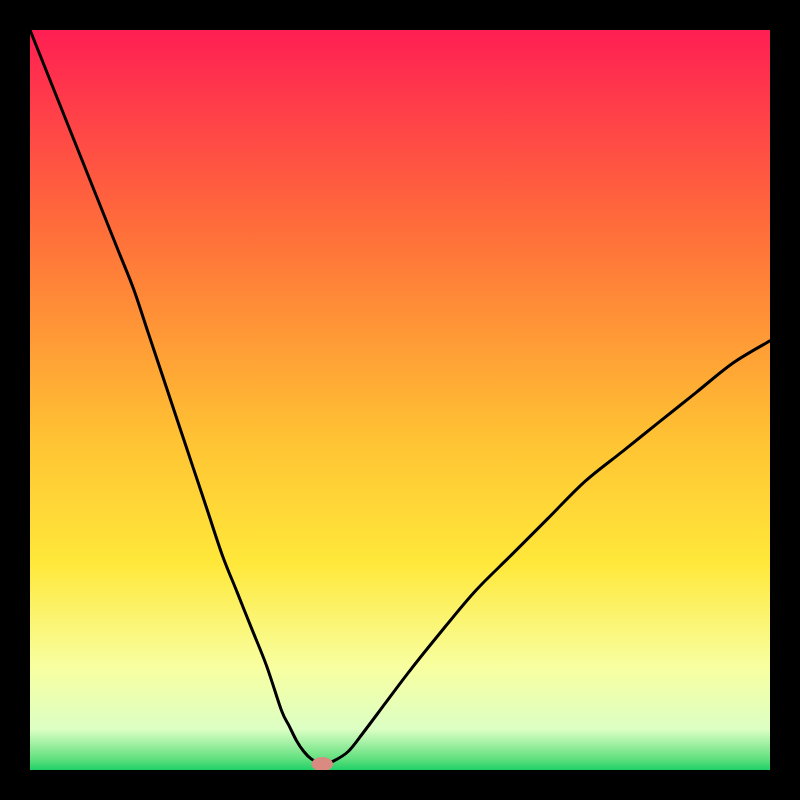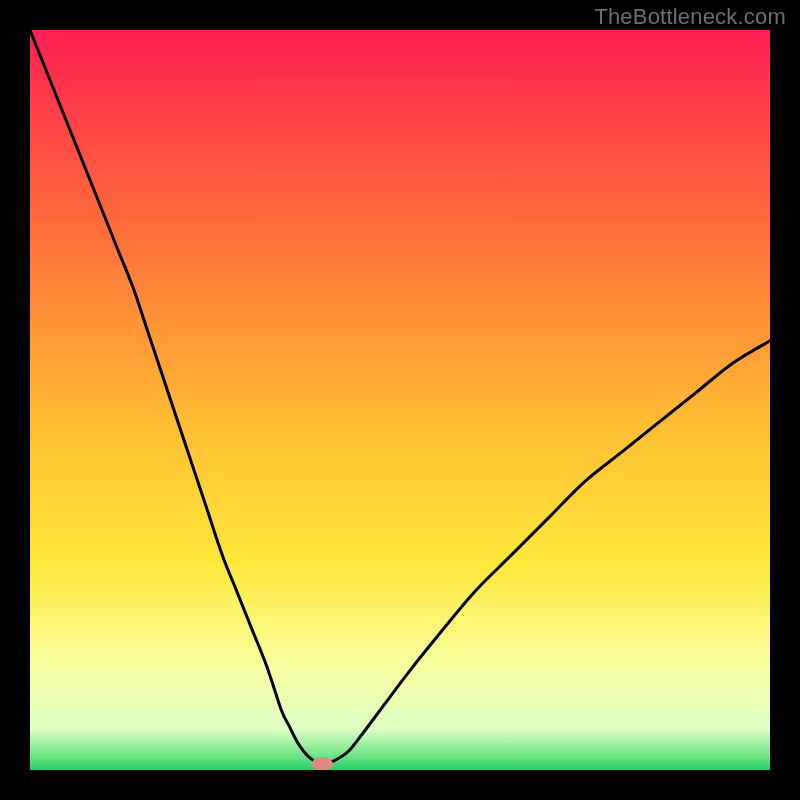--- a/index.html
+++ b/index.html
@@ -37,21 +37,20 @@
     height: 740px;
     z-index: 2;
   }
   svg { display: block; }
 </style>
 </head>
 <body>
 
 <div class="frame">
 
-  <div class="watermark">TheBottleneck.com</div>
 
   <div class="plot">
     <svg id="chart-svg" width="740" height="740" viewBox="0 0 740 740">
         <defs>
           <linearGradient id="bg-grad" x1="0" y1="0" x2="0" y2="1">
             <stop offset="0%" stop-color="#ff1f53"></stop>
             <stop offset="27%" stop-color="#ff6e3a"></stop>
             <stop offset="55.00000000000001%" stop-color="#ffc233"></stop>
             <stop offset="72%" stop-color="#ffe83a"></stop>
             <stop offset="86%" stop-color="#f8ffa0"></stop>

